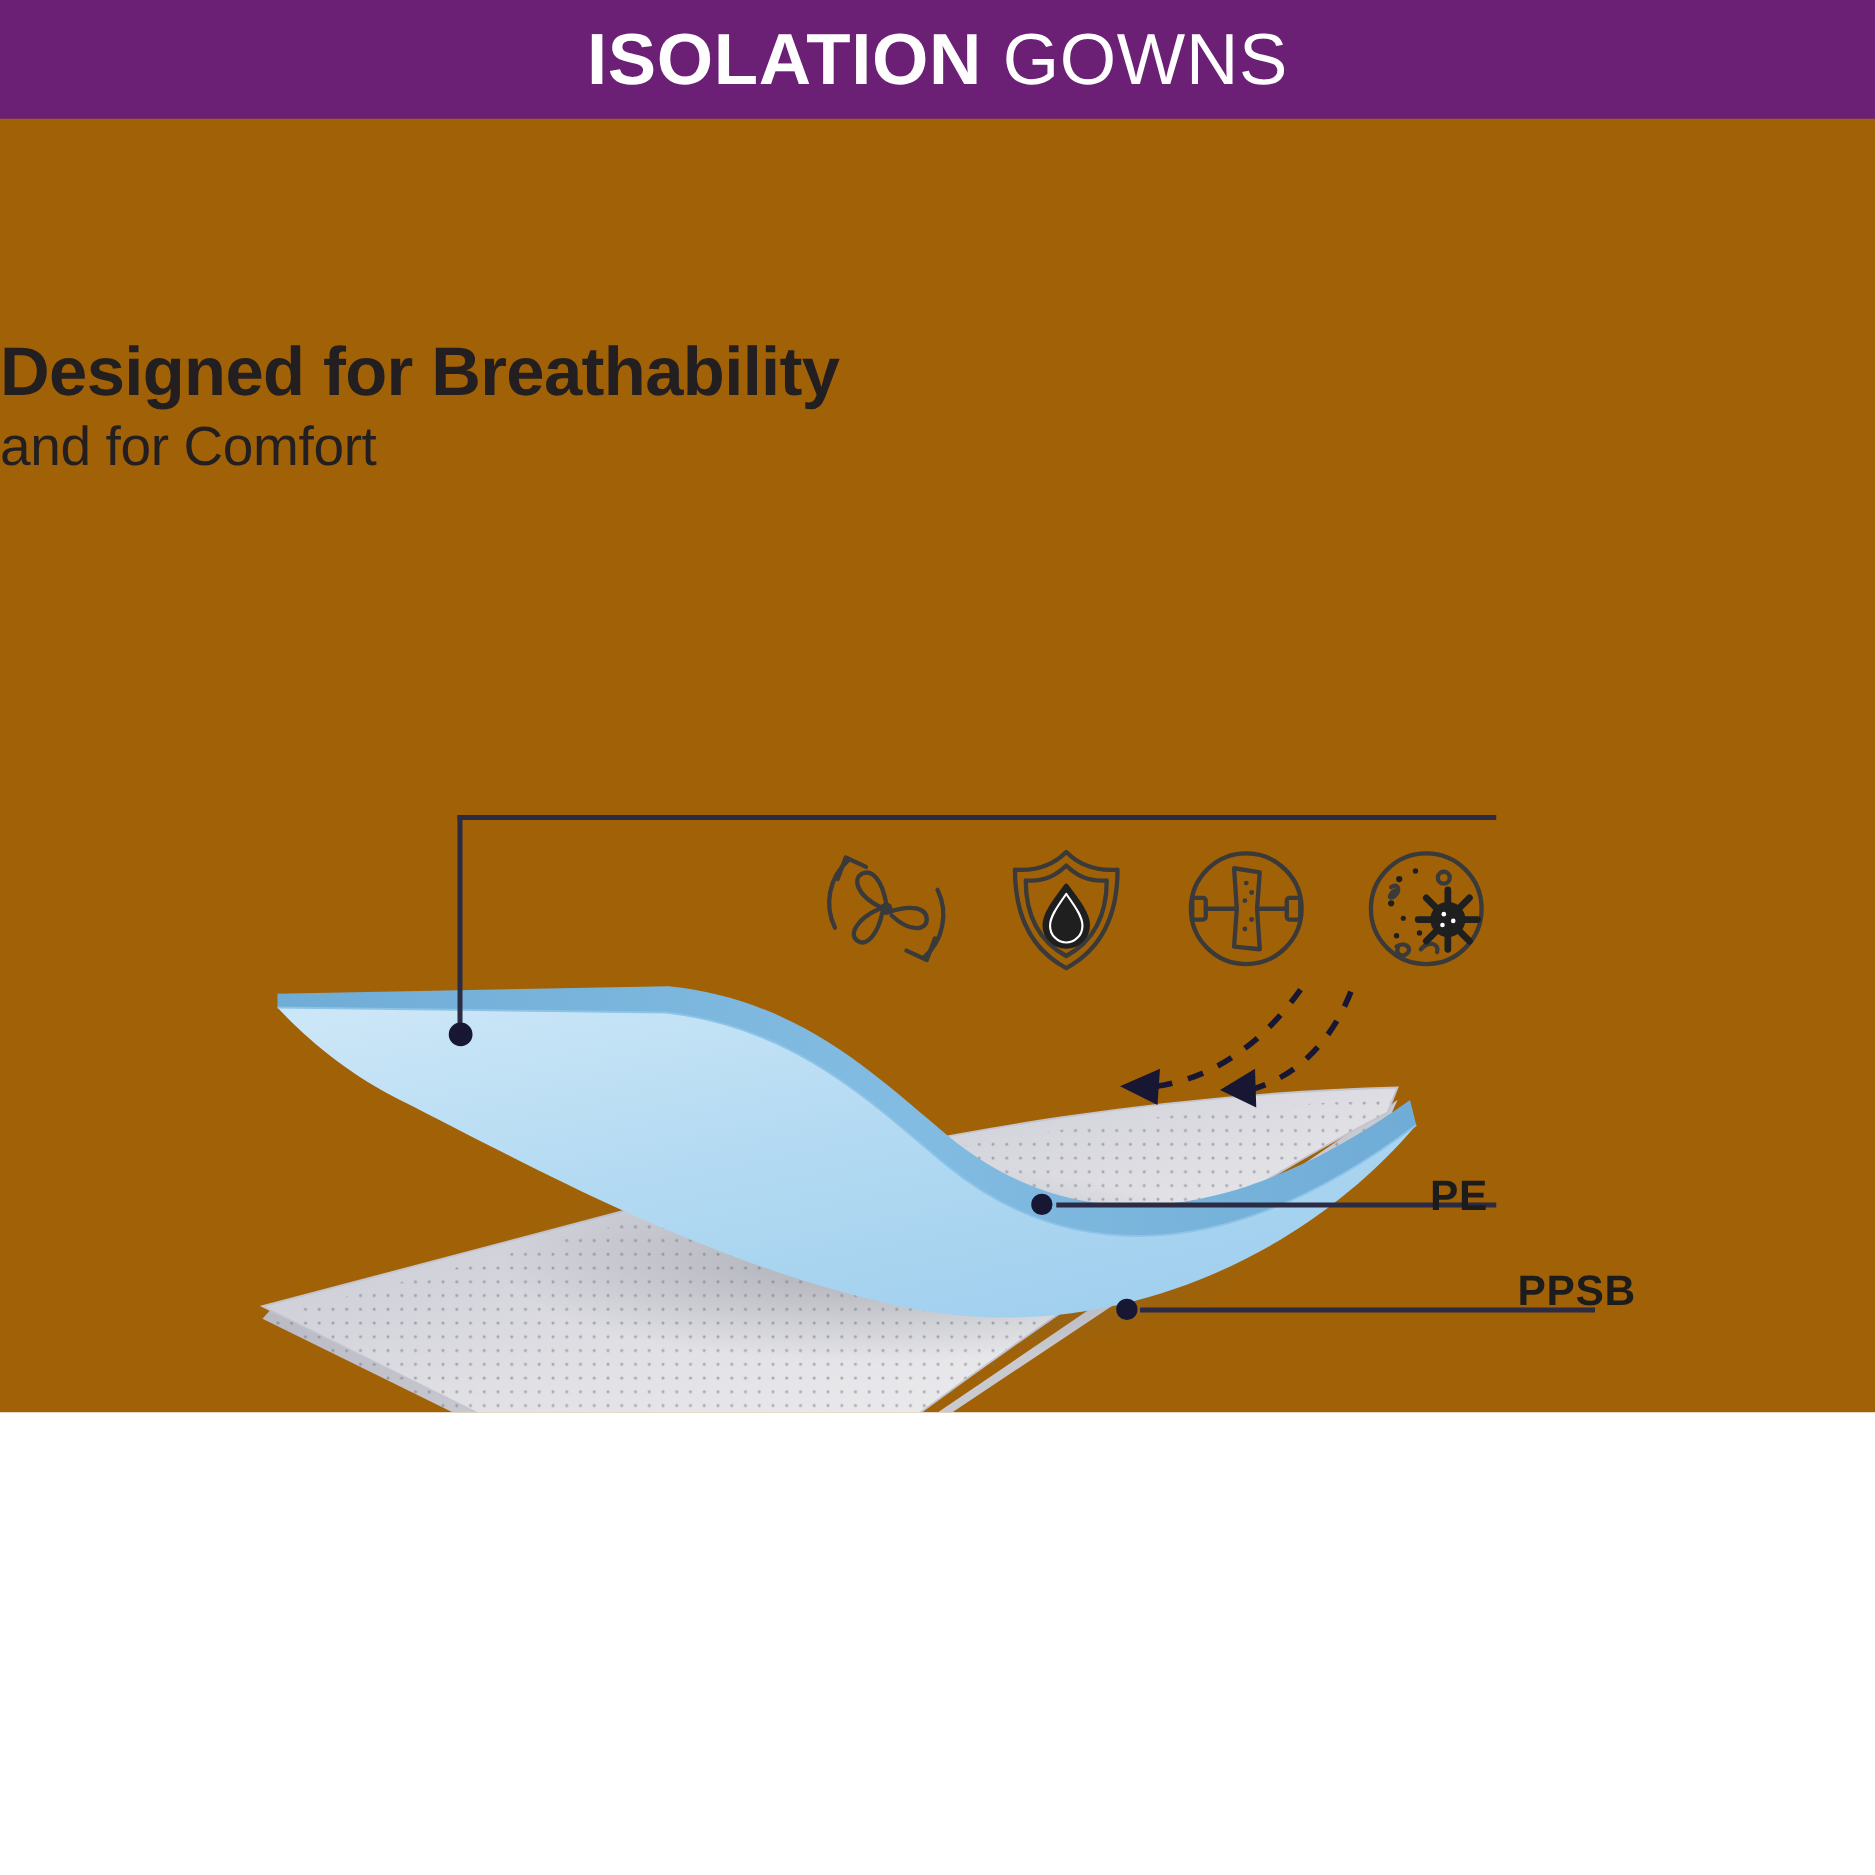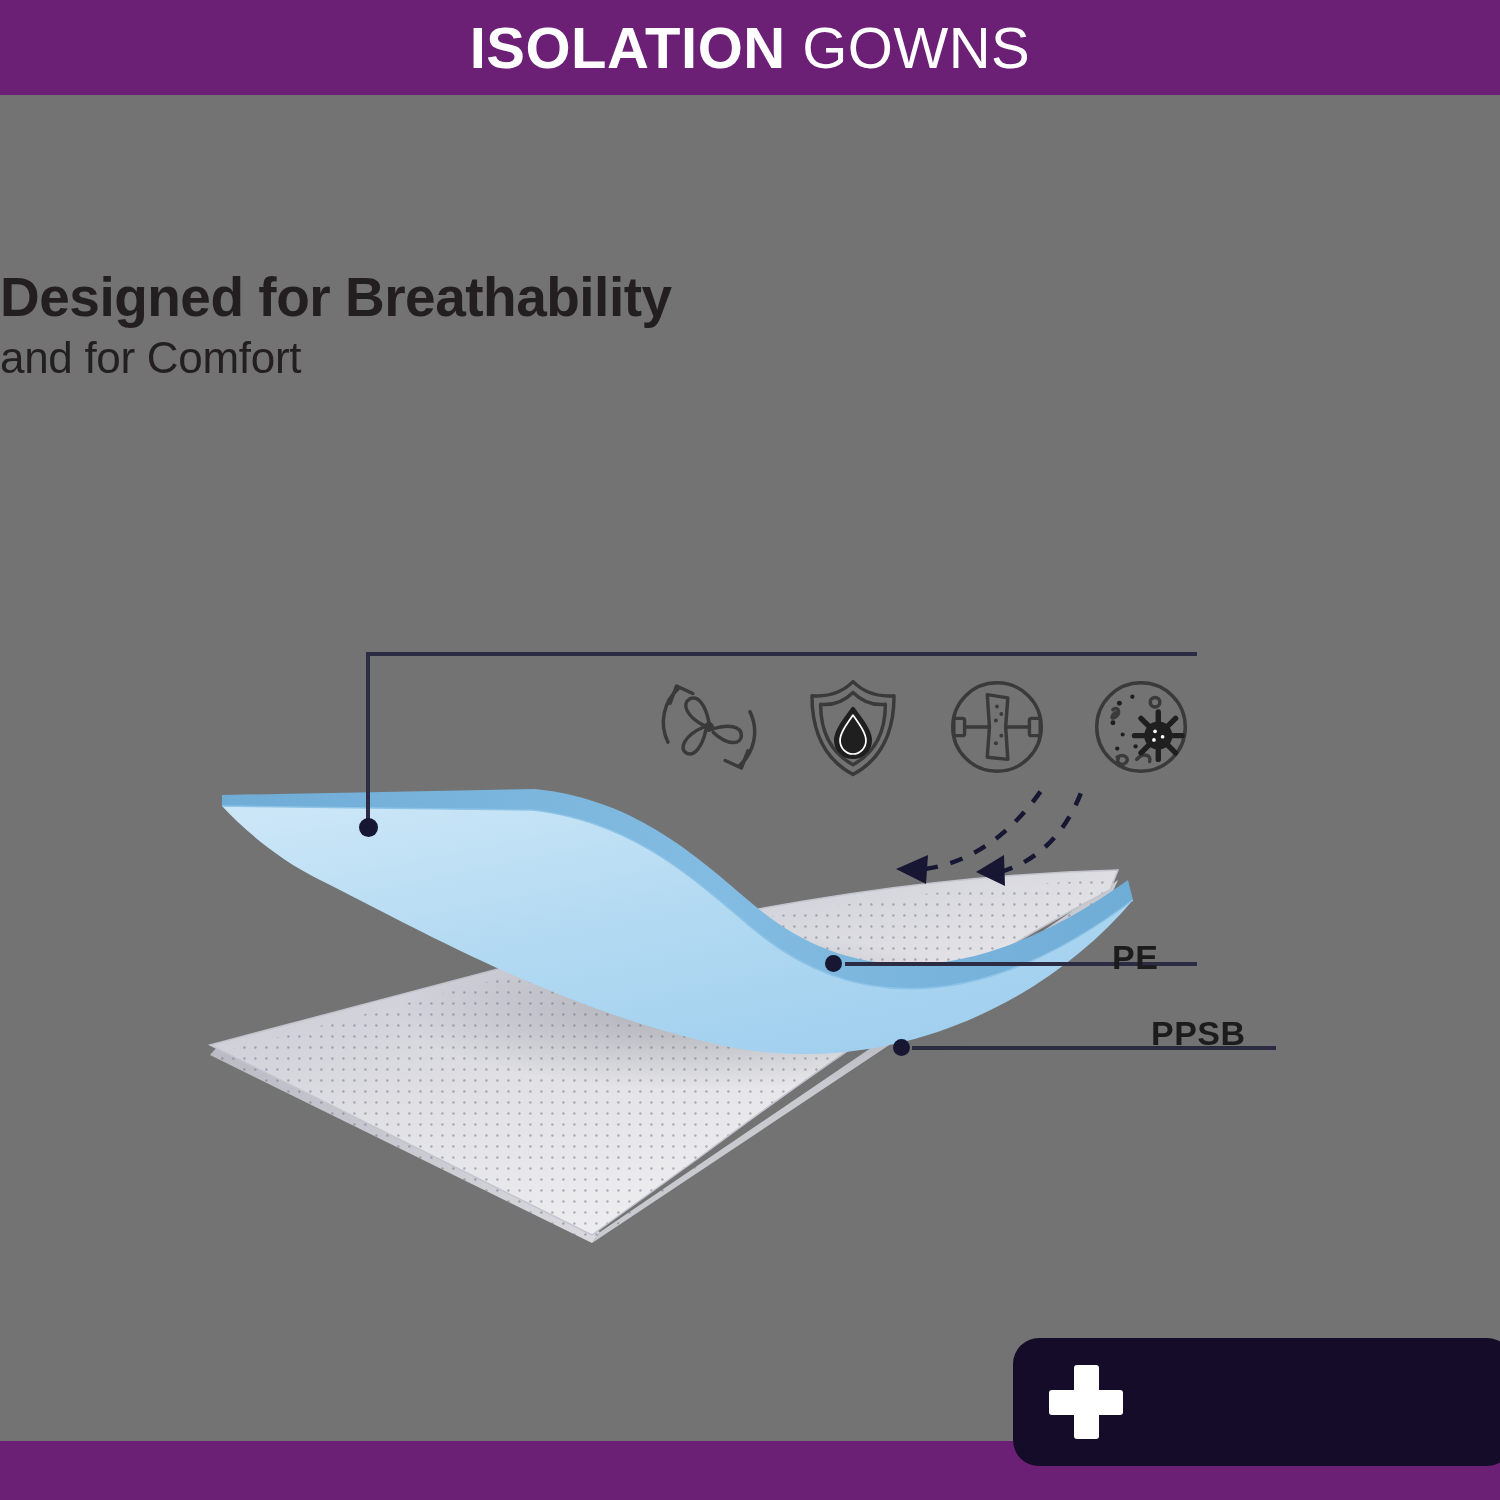--- a/index.html
+++ b/index.html
@@ -6,22 +6,22 @@
     margin: 0;
     padding: 0;
     background: #ffffff;
   }
   body {
     font-family: "Liberation Sans", sans-serif;
   }
   #page {
     position: relative;
     width: 1500px;
-    height: 1500px;
-    background: #737373;
+    height: 1130px;
+    background: #a16207;
     overflow: hidden;
   }
 
   
   .bar {
     position: absolute;
     left: 0;
     width: 1500px;
     background: #6B1F75;
   }
@@ -120,22 +120,22 @@
   #ppsb-dot { left: 893px;  top: 1039px; }
 
   .layer-label {
     position: absolute;
     color: #1C1C1C;
     font-size: 34px;
     font-weight: 700;
     letter-spacing: 0.5px;
     white-space: nowrap;
   }
-  #pe-label   { left: 1112px; top: 938px; }
-  #ppsb-label { left: 1151px; top: 1014px; }
+  #pe-label   { left: 1144px; top: 938px; }
+  #ppsb-label { left: 1214px; top: 1014px; }
 
   
   #icon-row {
     position: absolute;
     top: 672px;
     left: 655px;
     width: 540px;
     height: 110px;
     display: flex;
     justify-content: space-between;

